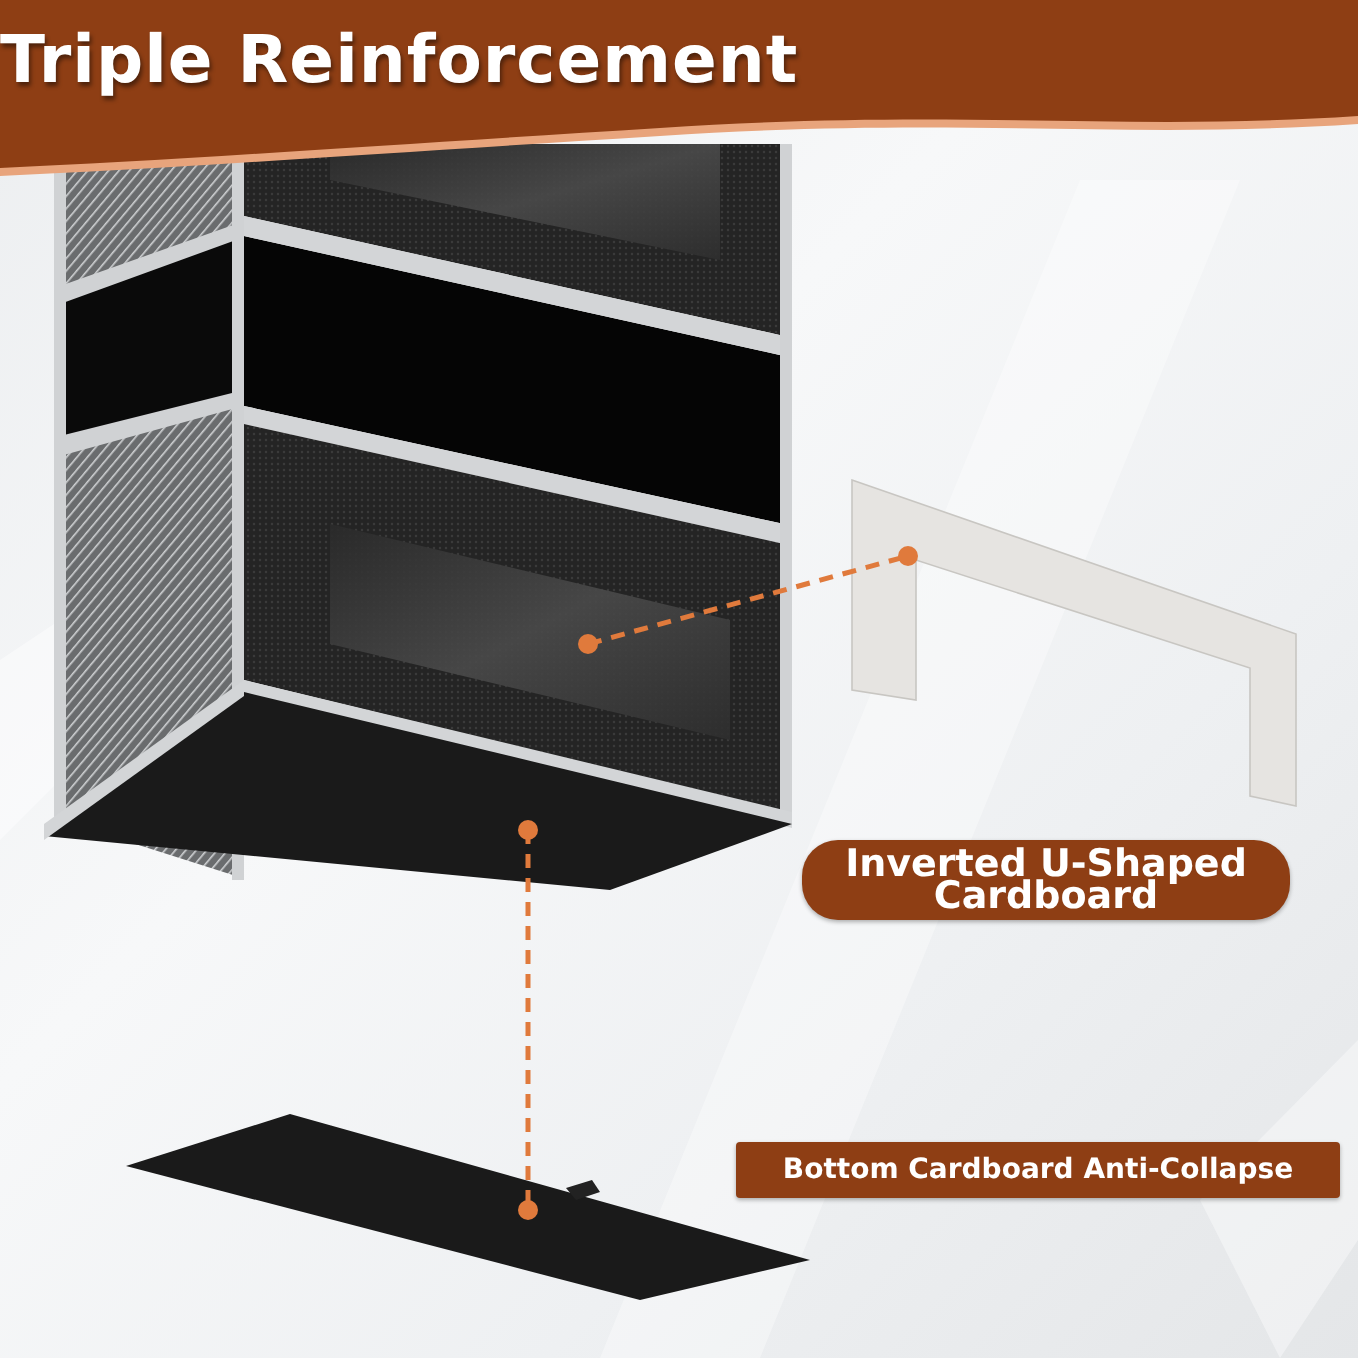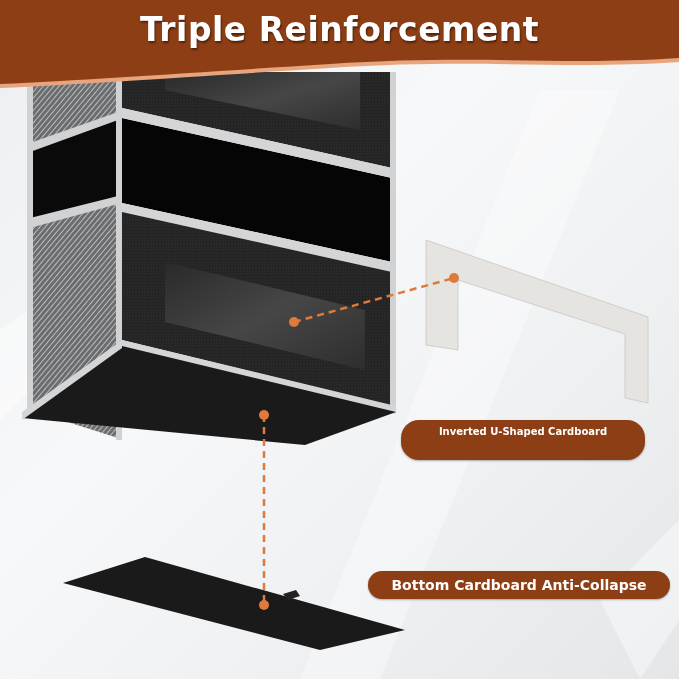--- a/index.html
+++ b/index.html
@@ -1,27 +1,27 @@
 <!DOCTYPE html>
 <html><head>
 <meta charset="utf-8">
 <style>
   html,body{margin:0;padding:0;}
   body{width:679px;height:679px;overflow:hidden;position:relative;
     background:linear-gradient(135deg,#eceef0 0%,#f7f8f9 40%,#eef0f2 70%,#e4e6e8 100%);
     font-family:"DejaVu Sans","Liberation Sans",sans-serif;}
   .stage{position:absolute;left:0;top:0;width:679px;height:679px;}
   .header{position:absolute;left:0;top:0;width:679px;height:90px;}
-  .title{position:absolute;left:0;top:10px;width:679px;text-align:center;color:#fff;
+  .title{position:absolute;left:0;top:10px;width:679px;text-align:left;color:#fff;
     font-weight:bold;font-size:33px;letter-spacing:0.5px;
     text-shadow:1px 2px 2px rgba(0,0,0,0.45);}
   .pill{position:absolute;background:#8e3e14;color:#fff;font-weight:bold;text-align:center;
     border-radius:18px;box-shadow:0 1px 2px rgba(0,0,0,0.3);}
-  .pill-u{left:401px;top:420px;width:244px;height:40px;font-size:10px;line-height:16px;padding-top:4px;box-sizing:border-box;}
-  .pill-b{left:368px;top:571px;width:302px;height:28px;font-size:14px;line-height:28px;border-radius:14px;}
+  .pill-u{left:401px;top:420px;width:244px;height:40px;font-size:19px;line-height:16px;padding-top:4px;box-sizing:border-box;}
+  .pill-b{left:368px;top:571px;width:302px;height:28px;font-size:14px;line-height:28px;border-radius:2px;}
 </style>
 </head>
 <body>
 
 <div class="stage">
 
   <svg width="679" height="679" style="position:absolute;left:0;top:0">
     <polygon points="540,90 620,90 380,679 300,679" fill="#ffffff" opacity="0.35"></polygon>
     <polygon points="0,330 0,420 120,300 150,230" fill="#ffffff" opacity="0.45"></polygon>
     <polygon points="600,600 679,520 679,620 640,679" fill="#ffffff" opacity="0.4"></polygon>

